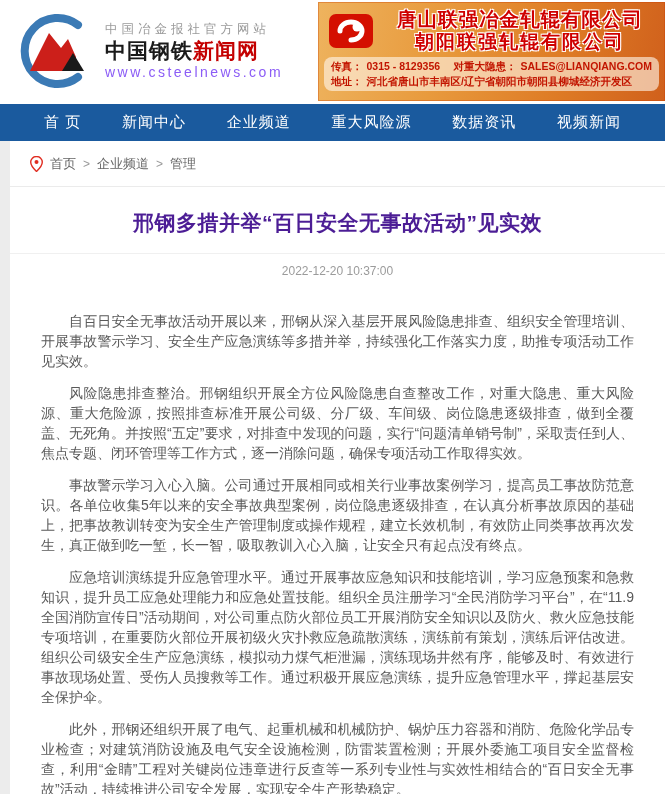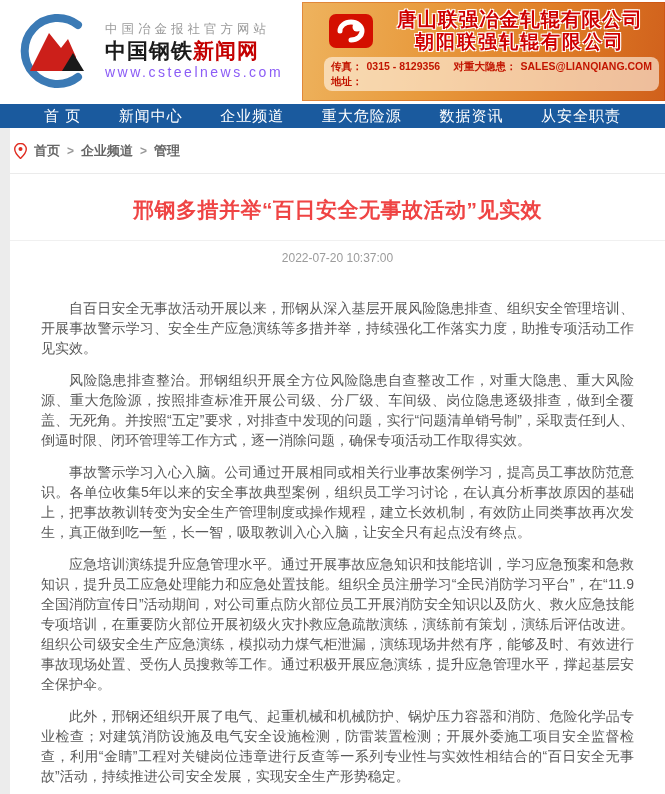--- a/index.html
+++ b/index.html
@@ -14,44 +14,44 @@
   .logo-block{position:absolute;left:16px;top:11px;display:flex;align-items:center;gap:9px;cursor:pointer;}
   .logo-mark{width:80px;height:80px;display:block;}
   .logo-text{display:flex;flex-direction:column;line-height:1.15;}
   .tagline{font-size:12.5px;color:#9a9a9a;letter-spacing:4px;margin-bottom:2px;}
   .site-name{font-size:21px;font-weight:700;color:#1a1a1a;letter-spacing:1px;}
   .site-name .red{color:#c40000;}
   .site-url{font-size:14px;color:#8b5cf6;letter-spacing:2.5px;margin-top:1px;}
   
   .ad{position:absolute;right:0;top:2px;width:347px;height:99px;cursor:pointer;
       background:linear-gradient(100deg,#eeb35e 0%,#e89a3d 35%,#de7b25 70%,#d0601c 100%);
-      box-shadow:inset 0 0 0 1px rgba(200,60,0,.35);padding-left:16px;}
+      box-shadow:inset 0 0 0 1px rgba(200,60,0,.35);}
   .ad-top{display:flex;align-items:center;padding:7px 6px 2px 10px;gap:7px;}
   .ad-logo{width:46px;height:40px;flex:0 0 auto;}
   .ad-titles{flex:1;text-align:center;color:#cf0000;font-weight:700;
       text-shadow:-1px -1px 0 #fff,1px -1px 0 #fff,-1px 1px 0 #fff,1px 1px 0 #fff;
       font-family:"Liberation Serif","DejaVu Serif",serif;}
   .ad-line1{font-size:19.5px;letter-spacing:1px;line-height:22px;}
   .ad-line2{font-size:19px;letter-spacing:2px;line-height:21px;}
   .ad-band{margin:3px 6px 0 6px;background:rgba(255,246,234,.62);border-radius:8px;
       padding:2px 7px;font-size:10.5px;font-weight:700;color:#c21500;line-height:15px;white-space:nowrap;}
   .ad-band .row{display:flex;gap:4px;}
   .ad-band .gap{width:18px;}
   
-  .nav{height:24px;background:#1a5a9e;display:flex;align-items:center;justify-content:space-between;
+  .nav{height:37px;background:#1a5a9e;display:flex;align-items:center;justify-content:space-between;
       padding:0 44px;}
   .nav-item{color:#ffffff;font-size:15px;letter-spacing:1px;cursor:pointer;white-space:nowrap;}
   
   .content{margin-left:10px;background:#ffffff;min-height:631px;}
-  .breadcrumb{display:flex;align-items:center;gap:7px;padding:14px 20px 13px 4px;
-      border-bottom:1px solid #ebebeb;font-size:13px;color:#666;font-weight:bold;}
+  .breadcrumb{display:flex;align-items:center;gap:7px;padding:14px 20px 13px 20px;
+      border-bottom:1px solid #ebebeb;font-size:13px;color:#666;}
   .crumb-link{cursor:pointer;}
   .crumb-sep{color:#999;font-size:12px;}
   .pin{width:13px;height:16px;display:block;}
-  .article-title{text-align:center;font-size:21px;font-weight:700;color:#ef4444;
+  .article-title{text-align:center;font-size:21px;font-weight:700;color:#4c1d95;
       margin:22px 20px 16px 20px;letter-spacing:.5px;}
   .title-divider{border:none;border-top:1px solid #f0f0f0;margin:0;}
   .article-date{text-align:center;font-size:12px;color:#9b9b9b;padding:10px 0 13px 0;}
   .article-body{padding:8px 19px 16px 19px;font-size:14px;color:#595959;line-height:20px;
       text-align:justify;}
   .article-body p{margin:12px;text-indent:2em;}
 </style>
 </head>
 <body>
 
@@ -84,63 +84,64 @@
     <div class="ad-band">
       <div class="row">
         <span>传真：</span>
           <span>0315 - 8129356</span>
           <span class="gap"></span>
           <span>对重大隐患：</span>
           <span>SALES@LIANQIANG.COM</span>
       </div>
       <div class="row">
         <span>地址：</span>
+          <span>河北省唐山市丰南区/辽宁省朝阳市朝阳县柳城经济开发区</span>
       </div>
     </div>
   </div>
 </div>
 
 <div class="nav">
 
     <span class="nav-item">首 页</span>
 
     <span class="nav-item">新闻中心</span>
 
     <span class="nav-item">企业频道</span>
 
-    <span class="nav-item">重大危险源</span>
+    <span class="nav-item">重大风险源</span>
 
     <span class="nav-item">数据资讯</span>
 
-    <span class="nav-item">从安全职责</span>
+    <span class="nav-item">视频新闻</span>
   </div>
 
 <div class="content">
   <div class="breadcrumb">
     <svg class="pin" viewBox="0 0 13 16">
       <path d="M6.5 0.5 C3.2 0.5 0.7 3 0.7 6.1 C0.7 10.2 6.5 15.5 6.5 15.5 C6.5 15.5 12.3 10.2 12.3 6.1 C12.3 3 9.8 0.5 6.5 0.5 Z" fill="none" stroke="#e02c20" stroke-width="1.4"></path>
       <circle cx="6.5" cy="5.9" r="2" fill="#e02c20"></circle>
     </svg>
     <span class="crumb-link">首页</span>
     <span class="crumb-sep">&gt;</span>
     <span class="crumb-link">企业频道</span>
     <span class="crumb-sep">&gt;</span>
     <span class="crumb-link">管理</span>
   </div>
 
   <h1 class="article-title">邢钢多措并举“百日安全无事故活动”见实效</h1>
   <hr class="title-divider">
-  <div class="article-date">2022-07-20 10:37:00</div>
+  <div class="article-date">2022-12-20 10:37:00</div>
 
   <div class="article-body">
 
       <p>自百日安全无事故活动开展以来，邢钢从深入基层开展风险隐患排查、组织安全管理培训、开展事故警示学习、安全生产应急演练等多措并举，持续强化工作落实力度，助推专项活动工作见实效。</p>
 
-      <p>风险隐患排查整治。邢钢组织开展全方位风险隐患自查整改工作，对重大隐患、重大风险源、重大危险源，按照排查标准开展公司级、分厂级、车间级、岗位隐患逐级排查，做到全覆盖、无死角。并按照“五定”要求，对排查中发现的问题，实行“问题清单销号制”，采取责任到人、倒逼时限、闭环管理等工作方式，逐一消除问题，确保专项活动工作取得实效。</p>
+      <p>风险隐患排查整治。邢钢组织开展全方位风险隐患自查整改工作，对重大隐患、重大风险源、重大危险源，按照排查标准开展公司级、分厂级、车间级、岗位隐患逐级排查，做到全覆盖、无死角。并按照“五定”要求，对排查中发现的问题，实行“问题清单销号制”，采取责任到人、焦点专题、闭环管理等工作方式，逐一消除问题，确保专项活动工作取得实效。</p>
 
 
-      <p>事故警示学习入心入脑。公司通过开展相同或相关行业事故案例学习，提高员工事故防范意识。各单位收集5年以来的安全事故典型案例，组织员工学习讨论，在认真分析事故原因的基础上，把事故教训转变为安全生产管理制度或操作规程，建立长效机制，有效防止同类事故再次发生，真正做到吃一堑，长一智，吸取教训入心入脑，让安全只有起点没有终点。</p>
+      <p>事故警示学习入心入脑。公司通过开展相同或相关行业事故案例学习，提高员工事故防范意识。各单位收集5年以来的安全事故典型案例，岗位隐患逐级排查，在认真分析事故原因的基础上，把事故教训转变为安全生产管理制度或操作规程，建立长效机制，有效防止同类事故再次发生，真正做到吃一堑，长一智，吸取教训入心入脑，让安全只有起点没有终点。</p>
 
       <p>应急培训演练提升应急管理水平。通过开展事故应急知识和技能培训，学习应急预案和急救知识，提升员工应急处理能力和应急处置技能。组织全员注册学习“全民消防学习平台”，在“11.9全国消防宣传日”活动期间，对公司重点防火部位员工开展消防安全知识以及防火、救火应急技能专项培训，在重要防火部位开展初级火灾扑救应急疏散演练，演练前有策划，演练后评估改进。组织公司级安全生产应急演练，模拟动力煤气柜泄漏，演练现场井然有序，能够及时、有效进行事故现场处置、受伤人员搜救等工作。通过积极开展应急演练，提升应急管理水平，撑起基层安全保护伞。</p>
 
       <p>此外，邢钢还组织开展了电气、起重机械和机械防护、锅炉压力容器和消防、危险化学品专业检查；对建筑消防设施及电气安全设施检测，防雷装置检测；开展外委施工项目安全监督检查，利用“金睛”工程对关键岗位违章进行反查等一系列专业性与实效性相结合的“百日安全无事故”活动，持续推进公司安全发展，实现安全生产形势稳定。</p>
     </div>
 </div>
 
 </body></html>

